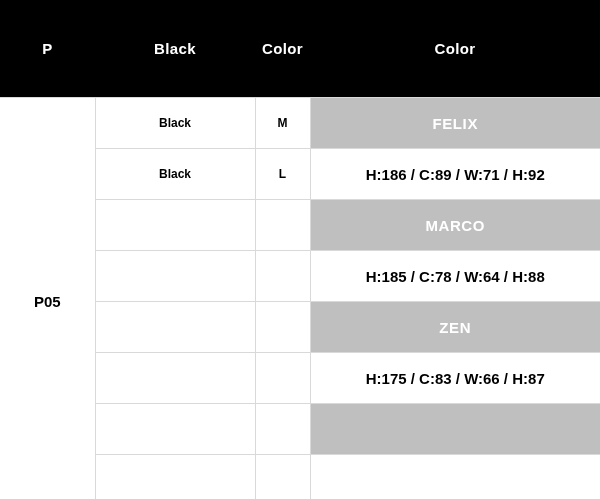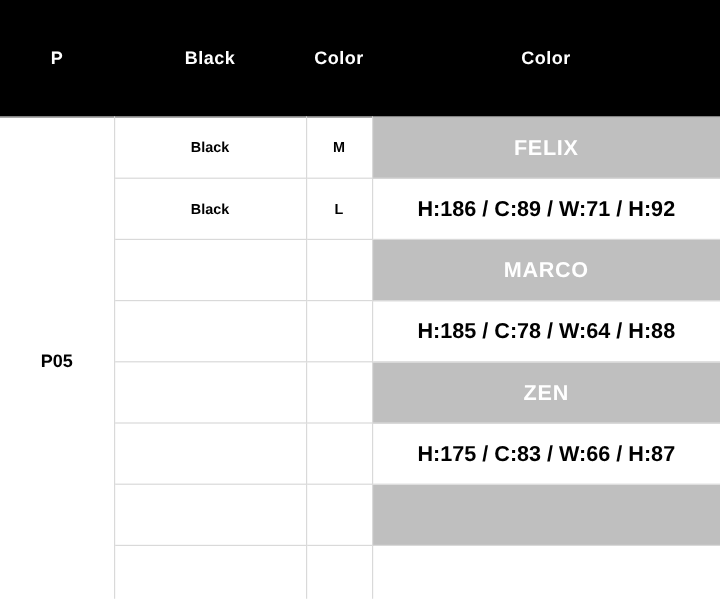--- a/index.html
+++ b/index.html
@@ -52,21 +52,21 @@
     height: 50px;
     padding: 0;
   }
   tbody td.p-cell {
     border-left: none;
     font-size: 15px;
   }
   tbody td.models {
     border-left: none;
     border-right: none;
-    font-size: 18px;
+    font-size: 15px;
   }
   tbody td.models.shade {
     background: #bfbfbf;
     color: #ffffff;
     letter-spacing: 0.6px;
   }
   tbody tr:last-child td {
     border-bottom: none;
   }
   tbody td.empty {

